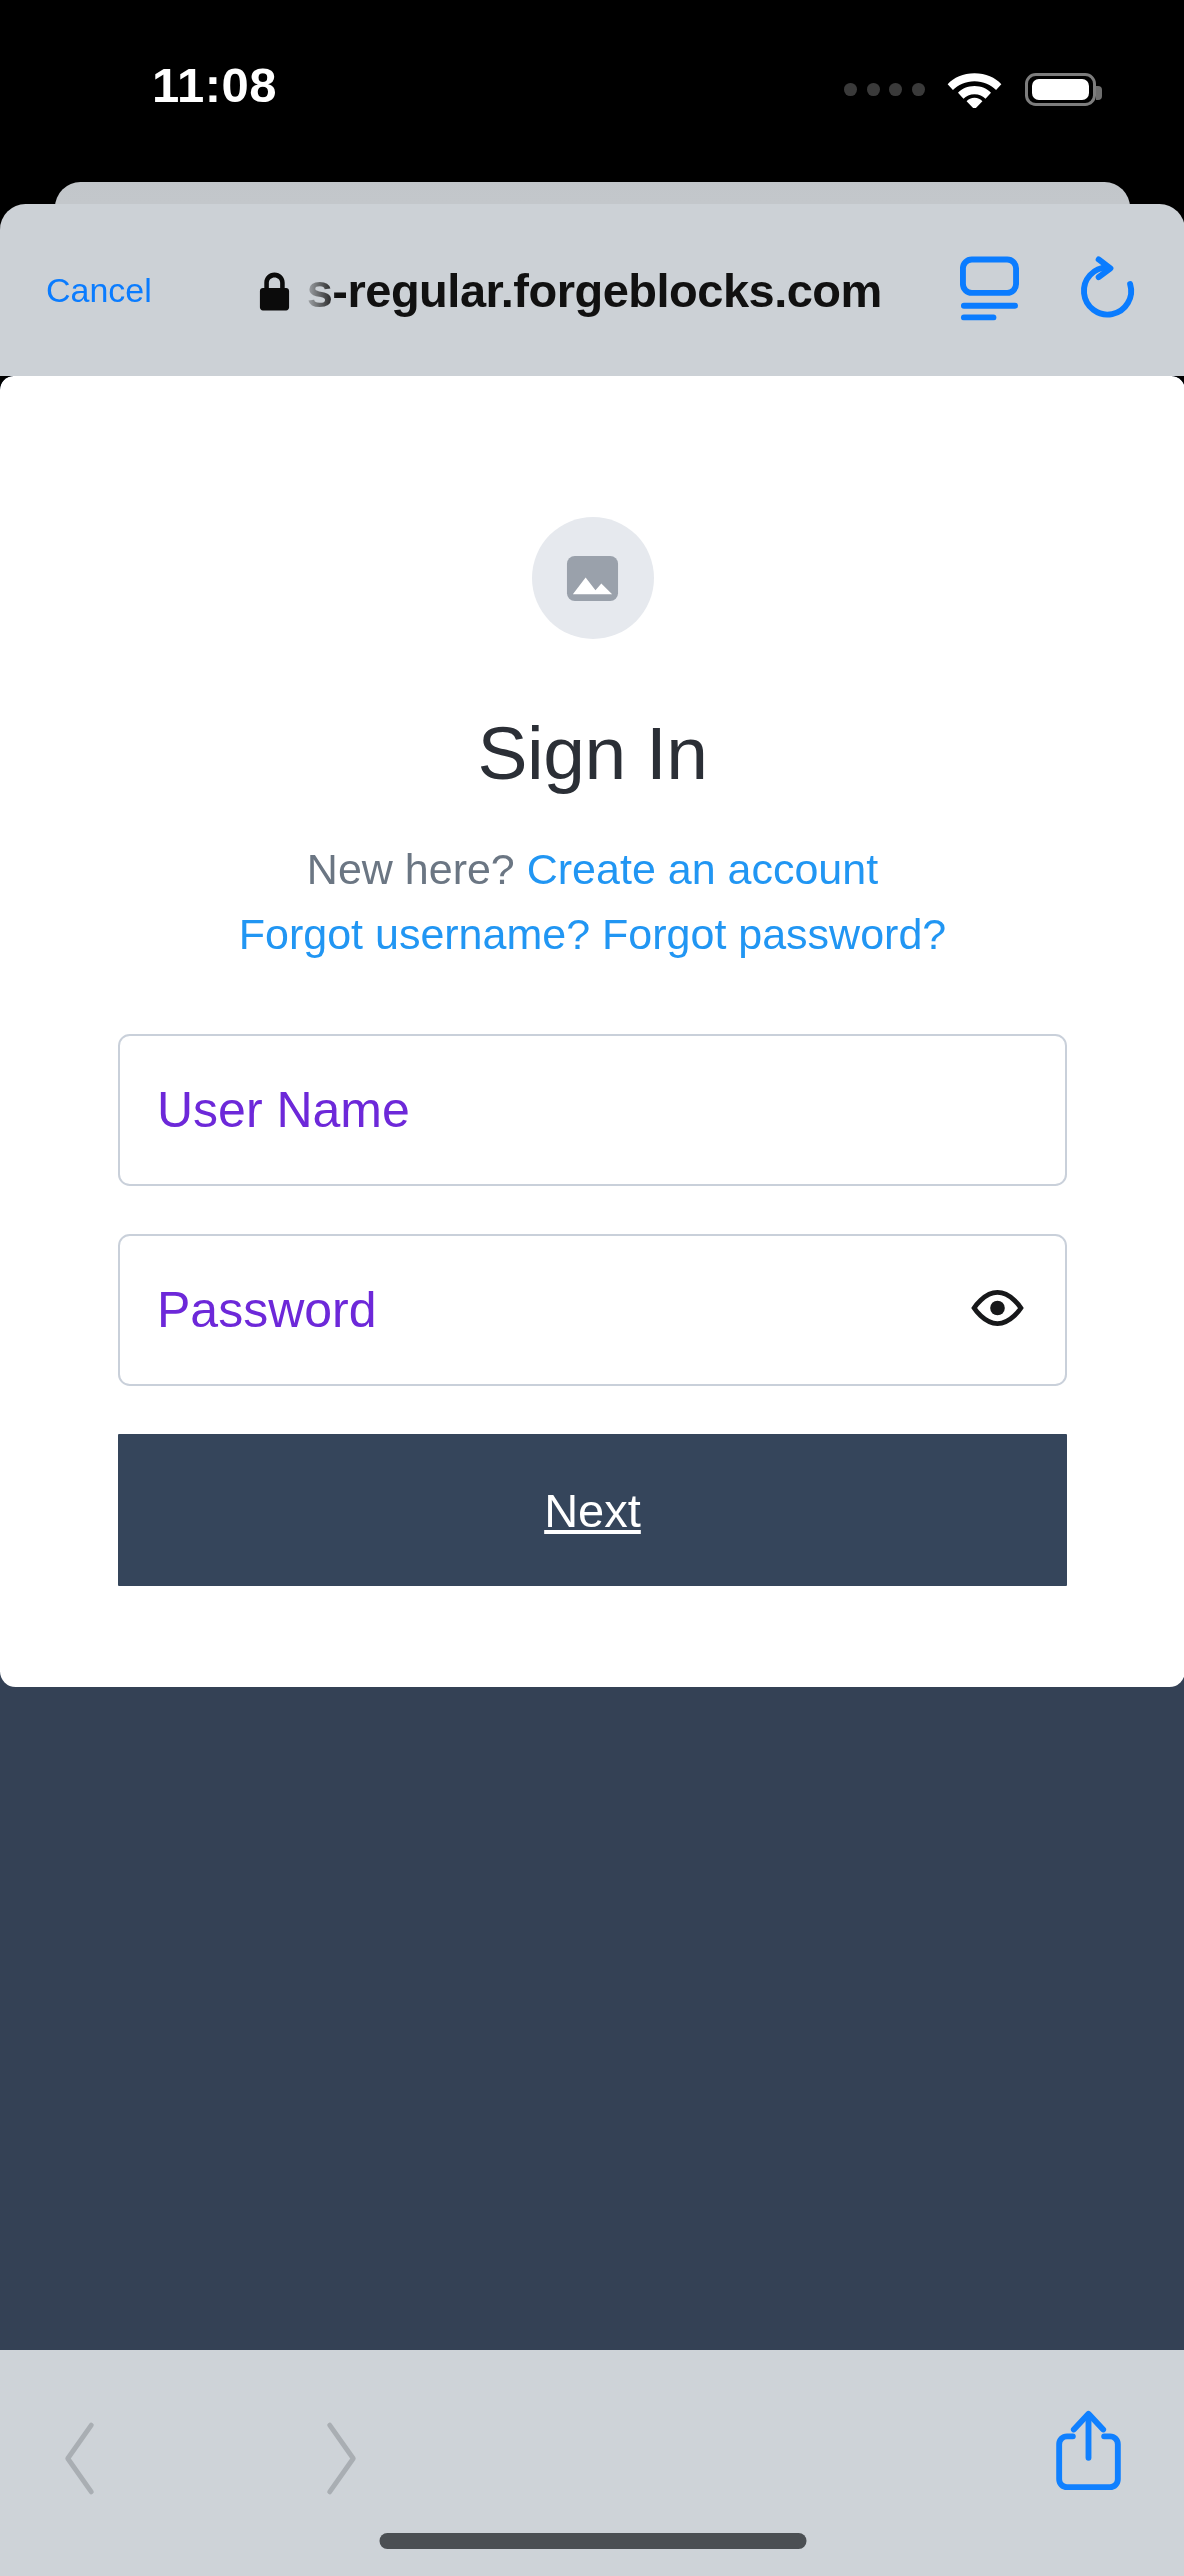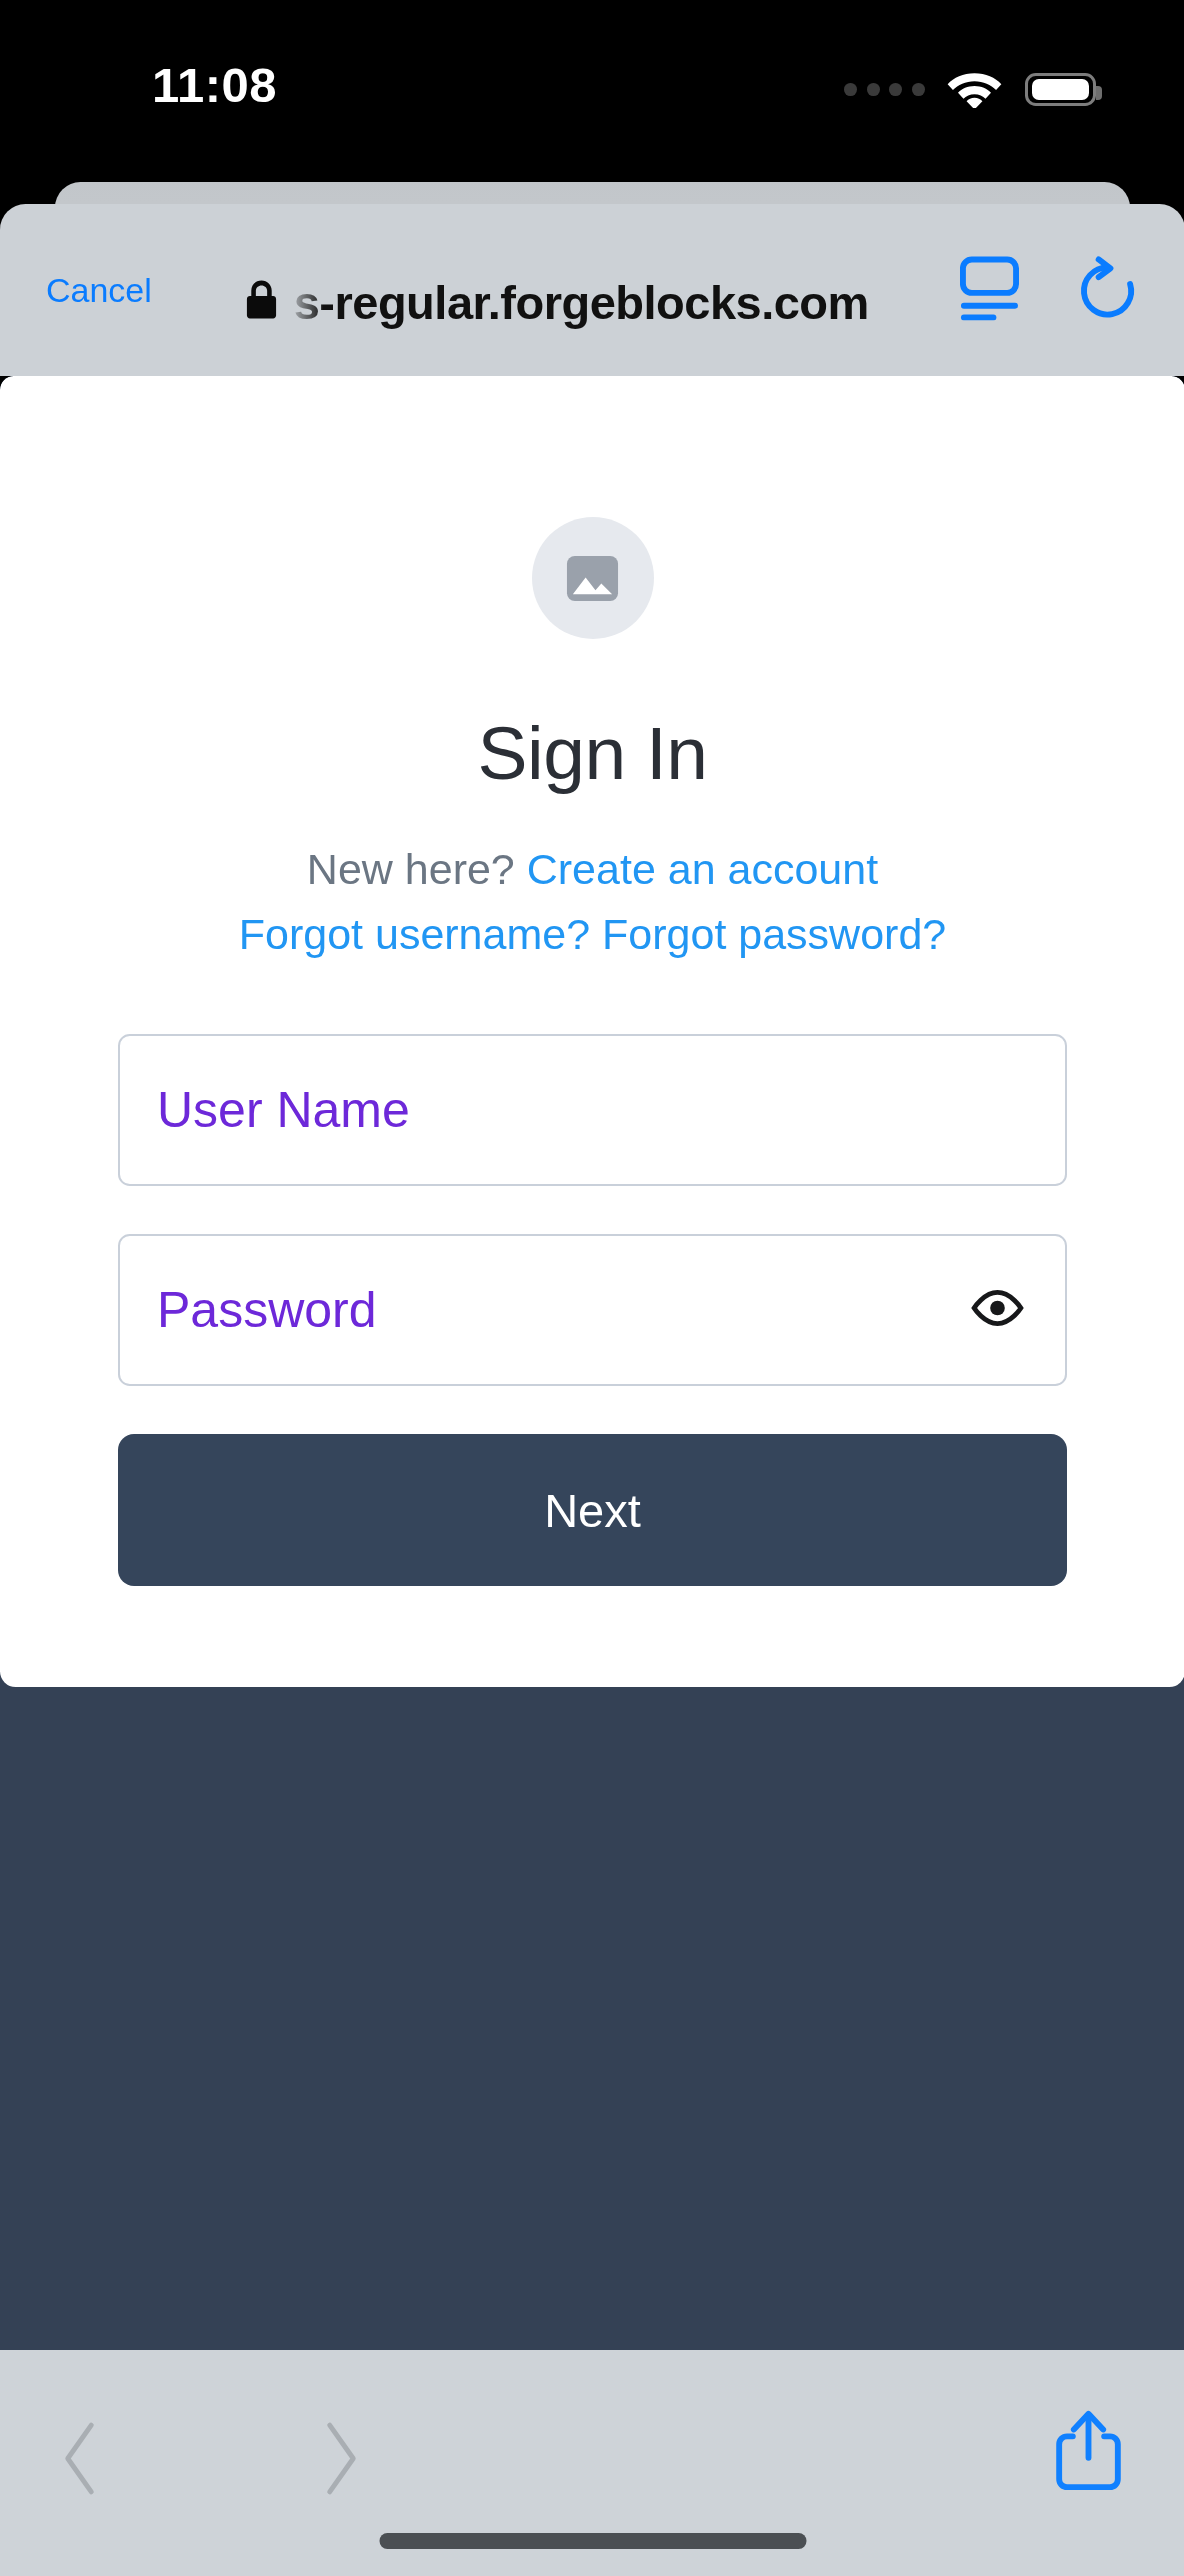--- a/index.html
+++ b/index.html
@@ -82,25 +82,24 @@
     display:flex; align-items:center;
   }
   .tb-cancel {
     position:absolute; left:46px; top:50%;
     transform:translateY(-50%);
     font-size:34px; color:#0a7cff;
     white-space:nowrap; cursor:pointer;
   }
   .tb-urlwrap {
     position:absolute;
-    left:244px; top:50%;
-    transform:translateY(-50%);
-    display:flex; align-items:center; gap:14.7px;
+    left:257px; top:50%;
+    transform:translateY(-50%);
+    display:flex; align-items:flex-end; gap:14.7px;
     max-width:707px;
-    margin-top:12px;
   }
   .tb-lock { display:block; flex:0 0 auto; }
   .tb-url {
     font-size:47px; font-weight:700;
     color:#111; white-space:nowrap;
     letter-spacing:-0.5px;
     -webkit-mask-image:linear-gradient(90deg,rgba(0,0,0,.22) 0px,#000 29.5px);
             mask-image:linear-gradient(90deg,rgba(0,0,0,.22) 0px,#000 29.5px);
   }
   .tb-reader {
@@ -179,24 +178,25 @@
     padding-left:37px; user-select:none;
   }
   .eye {
     position:absolute; right:41px; top:50%;
     transform:translateY(-50%);
     cursor:pointer;
   }
   .btn-next {
     width:949px; height:152px;
     background:#35455b;
-    border:none; border-radius:16px;
+    border:none; border-radius:1px;
     color:#fff; font-size:47px;
     font-family:"Liberation Sans", sans-serif;
     cursor:pointer;
+    text-decoration:underline;
   }
 
   
   .bottombar {
     position:absolute;
     left:0; top:2350px;
     width:1185px; height:226px;
     background:#ced3d8;
   }
   .bb-back {

